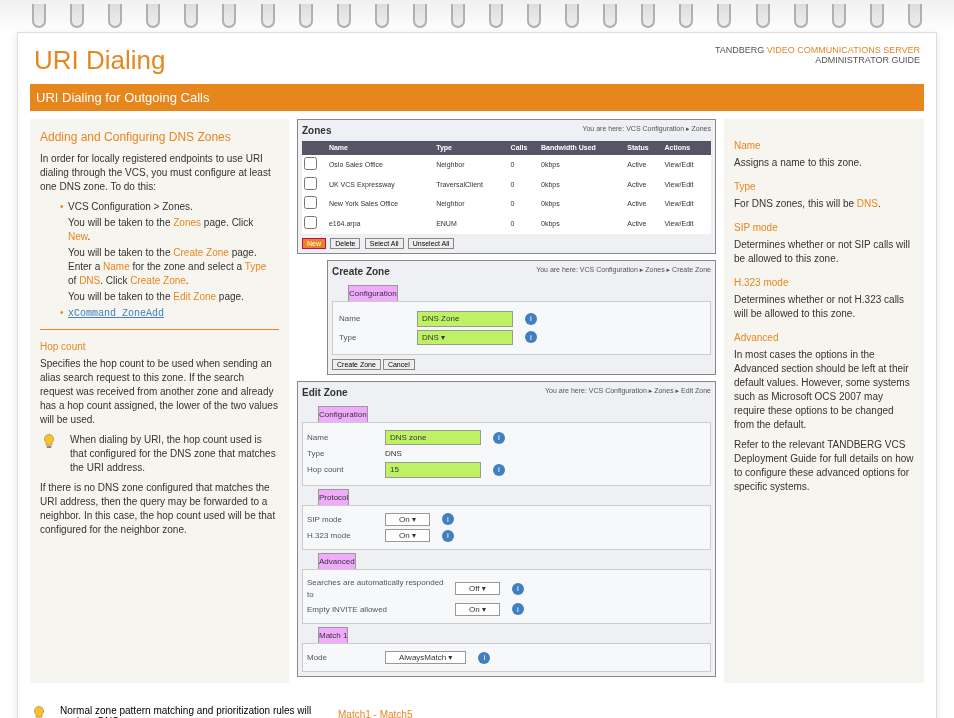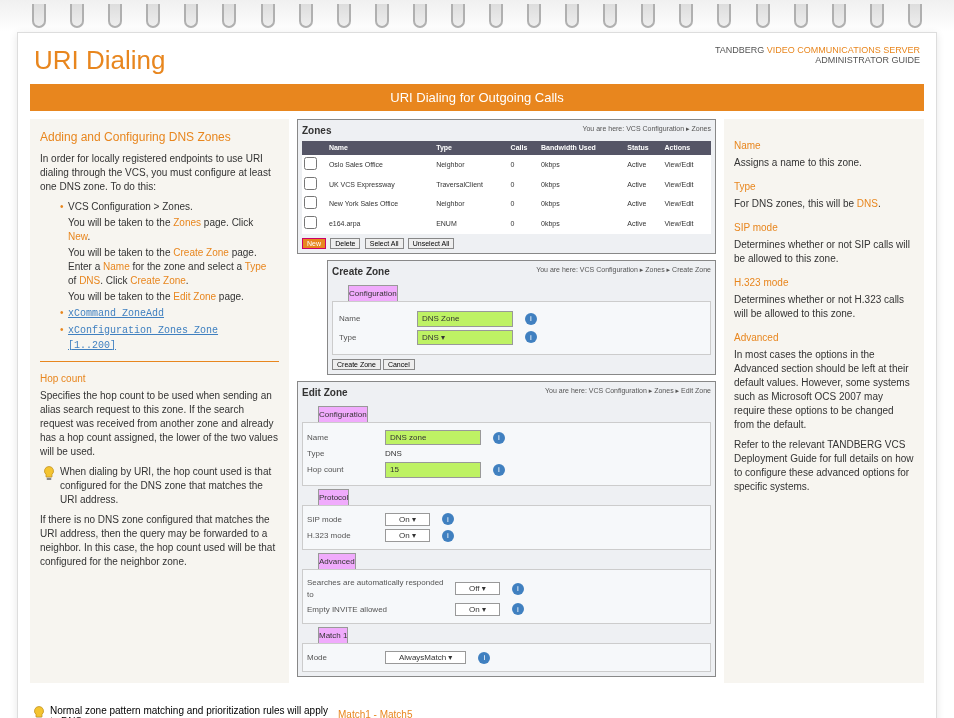--- a/index.html
+++ b/index.html
@@ -4,34 +4,34 @@
 <style>
 *{box-sizing:border-box;margin:0;padding:0;font-family:Arial,Helvetica,sans-serif}
 body{background:#fff;width:954px;height:718px;overflow:hidden;position:relative}
 .binding{height:32px;display:flex;justify-content:space-around;align-items:center;padding:0 20px;background:linear-gradient(#f0f0f0,#fff)}
 .ring{width:14px;height:24px;border:2px solid #b0b0b0;border-top:none;border-radius:0 0 8px 8px;background:linear-gradient(#ddd,#eee)}
 .page{width:920px;margin:0 auto;background:#fff;border:1px solid #ddd;padding:8px 0;box-shadow:0 2px 8px rgba(0,0,0,0.1)}
 .hdr{display:flex;justify-content:space-between;align-items:flex-start;padding:4px 16px 8px}
 .title{color:#e8861e;font-size:26px;font-weight:300}
 .brand{text-align:right;font-size:9px;color:#555}
 .brand .vcs{color:#e8861e}
-.orange-bar{background:#e8861e;color:#fff;text-align:center;padding:6px;font-size:13px;margin:0 12px}
+.orange-bar{background:#e8861e;color:#fff;text-align:left;padding:6px;font-size:13px;margin:0 12px}
 .cols{display:flex;gap:8px;padding:8px 12px;font-size:10px;line-height:1.4;color:#333}
 .lcol{width:259px;background:#f7f5f0;padding:10px}
 .mcol{flex:1;position:relative}
 .rcol{width:200px;background:#f7f5f0;padding:10px}
 .sect{color:#e8861e;font-size:12px;margin-bottom:6px}
 .sub{color:#e8861e;font-size:10px;margin-top:10px;margin-bottom:3px}
 .lcol ul{list-style:none;padding-left:8px;margin:6px 12px}
 .lcol li{margin:2px 0;position:relative;padding-left:8px}
 .lcol li.b::before{content:"•";color:#e8861e;position:absolute;left:0}
 a.lk{color:#e8861e;text-decoration:none}
 a.bl{color:#4080c0;text-decoration:underline}
 .mono{font-family:"Courier New",monospace;font-size:10px}
-.tip{display:flex;gap:2px;margin:6px 0}
+.tip{display:flex;gap:12px;margin:6px 0}
 .bulb{width:18px;height:18px;flex-shrink:0}
 .bulb svg{width:18px;height:18px}
 .shot{border:1px solid #888;background:#eef0f3;margin-bottom:6px;font-size:8px;padding:4px;position:relative}
 .shot-title{font-weight:bold;font-size:10px;margin-bottom:3px;color:#333}
 .crumb{position:absolute;top:4px;right:4px;font-size:7px;color:#555}
 .shot table{width:100%;border-collapse:collapse;font-size:7px}
 .shot th{background:#556;color:#fff;padding:2px;text-align:left}
 .shot td{padding:2px;background:#fff}
 .shot .btns{margin-top:4px}
 .shot button{font-size:7px;padding:1px 4px;border:1px solid #888;background:#eee;margin-right:2px}
@@ -94,21 +94,20 @@
       <ul>
         <li class="b"><span class="lk">VCS Configuration &gt; Zones</span>.</li>
         <li>
           <span>You will be taken to the </span><a class="lk">Zones</a><span> page. Click </span><a class="lk">New</a><span>.</span>
         </li>
         <li>
           <span>You will be taken to the </span><a class="lk">Create Zone</a><span> page. Enter a </span><a class="lk">Name</a><span> for the zone and select a </span><a class="lk">Type</a><span> of </span><a class="lk">DNS</a><span>. Click </span><a class="lk">Create Zone</a><span>.</span>
         </li>
         <li><span>You will be taken to the </span><a class="lk">Edit Zone</a><span> page.</span></li>
         <li class="b"><a class="bl mono">xCommand ZoneAdd</a></li>
-        <li class="b"><a class="bl mono">xConfiguration Zones Zone [1..200]</a></li>
       </ul>
       <div style="height:1px;background:#e8861e;margin:8px 0"></div>
       <div class="sub">Hop count</div>
       <p>Specifies the hop count to be used when sending an alias search request to this zone. If the search request was received from another zone and already has a hop count assigned, the lower of the two values will be used.</p>
       <div class="tip">
         <div class="bulb"><svg viewBox="0 0 24 24">
               <path fill="#f4c430" stroke="#c09020" d="M12 2a6 6 0 00-4 10.5V16h8v-3.5A6 6 0 0012 2z"></path>
               <rect x="9" y="17" width="6" height="3" fill="#888"></rect>
             </svg></div>
         <p>When dialing by URI, the hop count used is that configured for the DNS zone that matches the URI address.</p>

